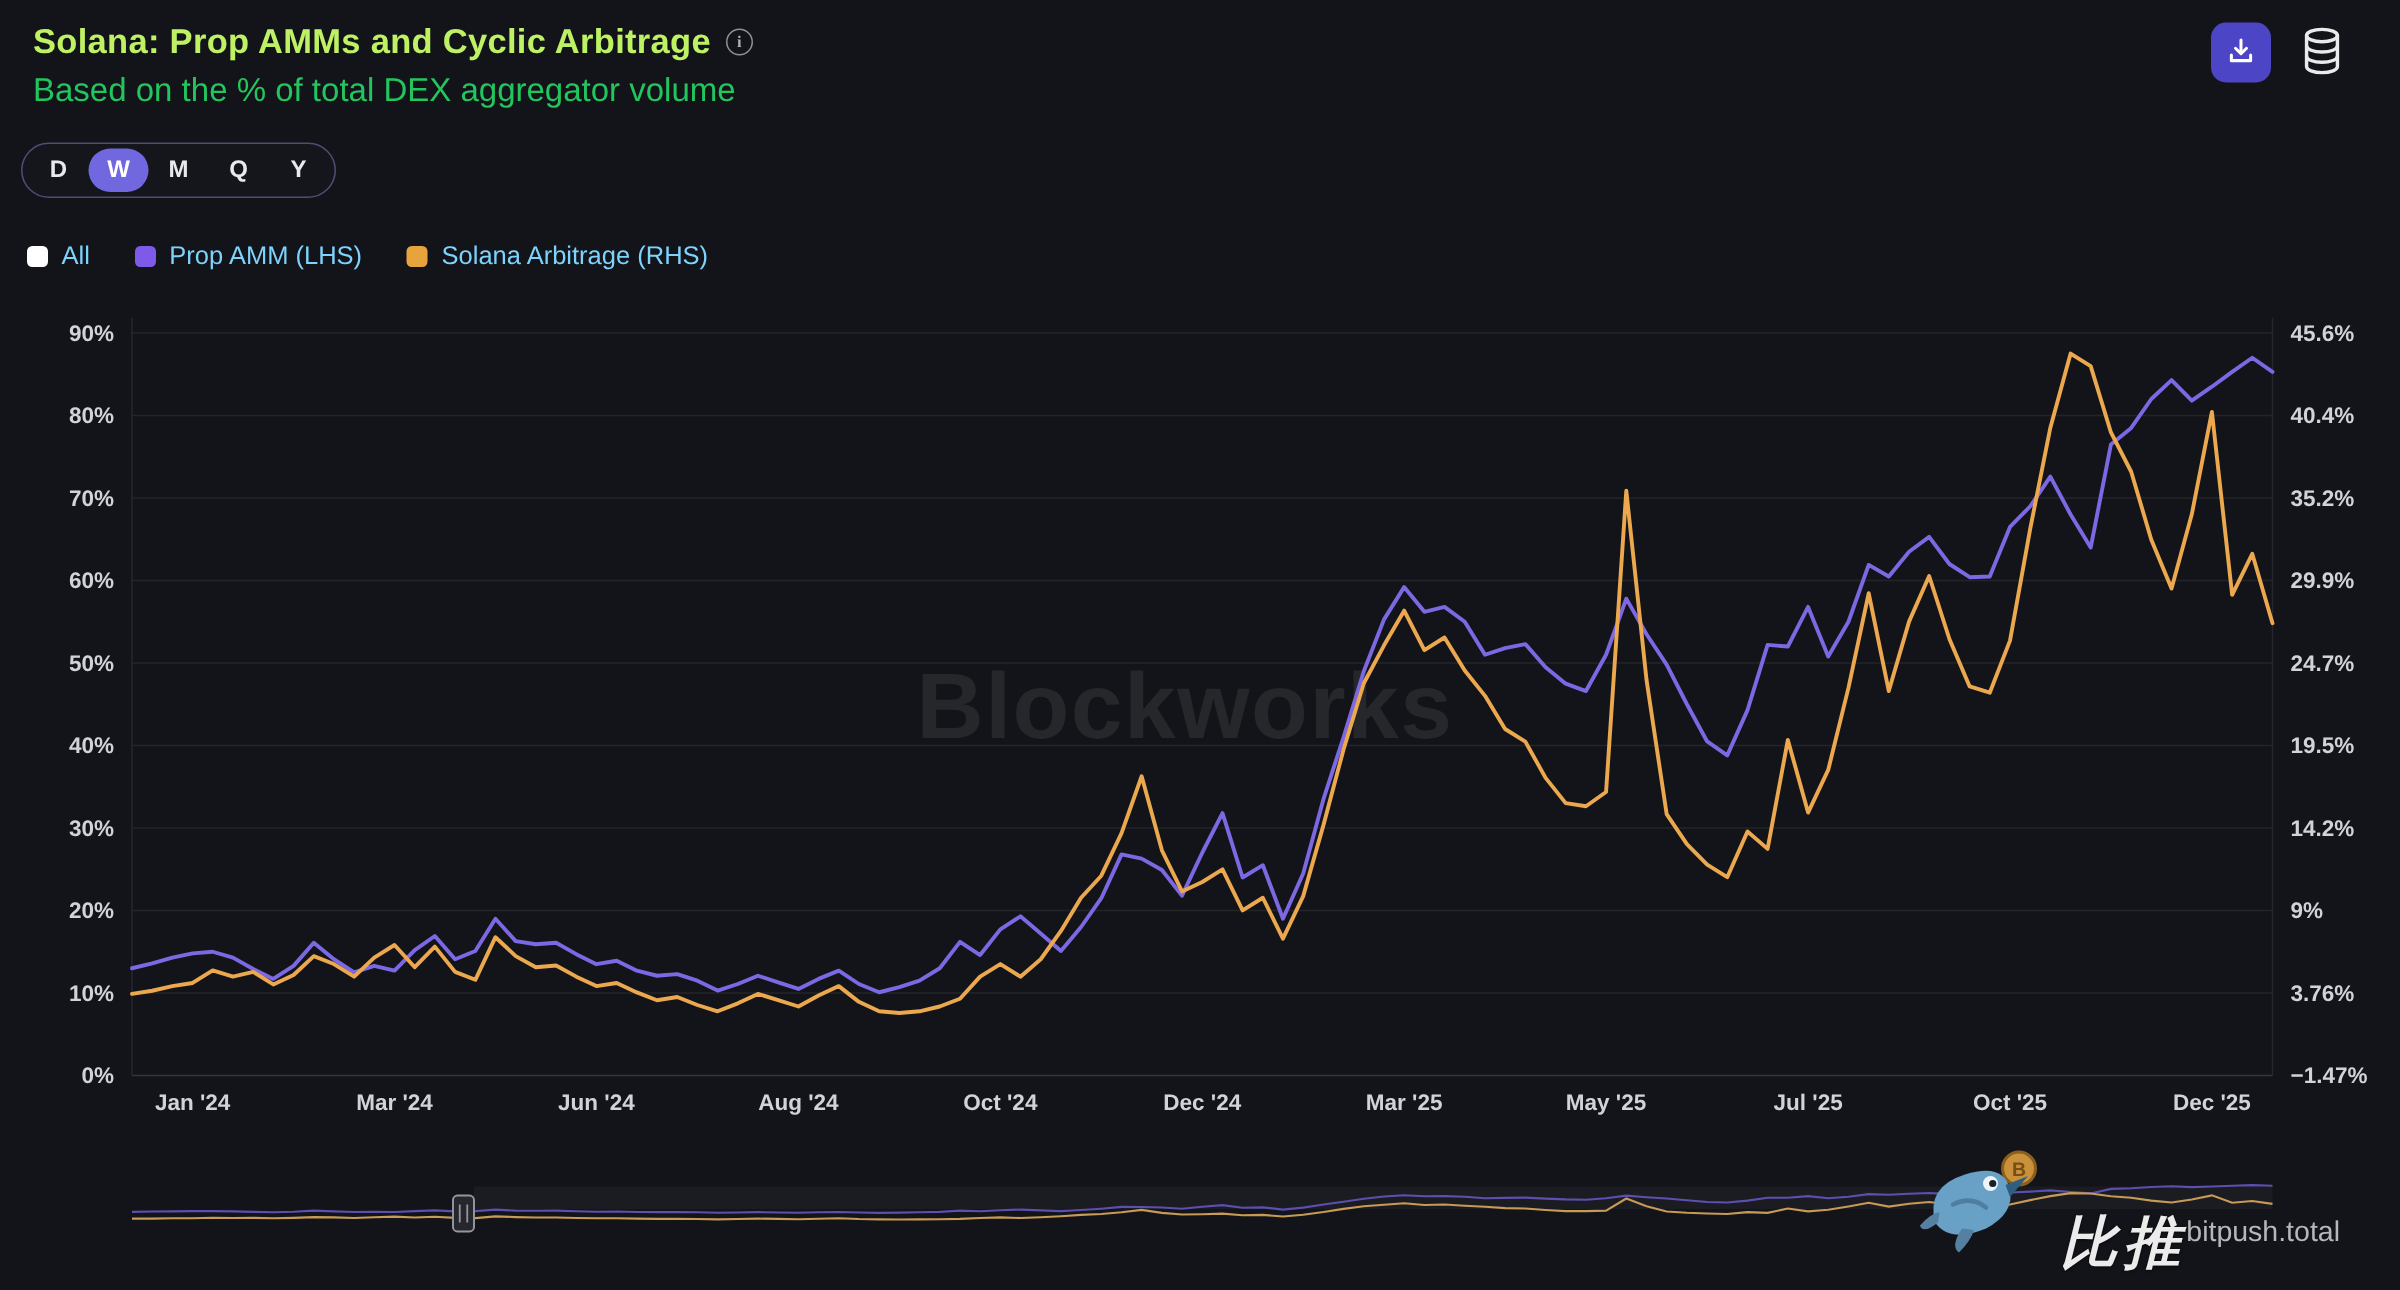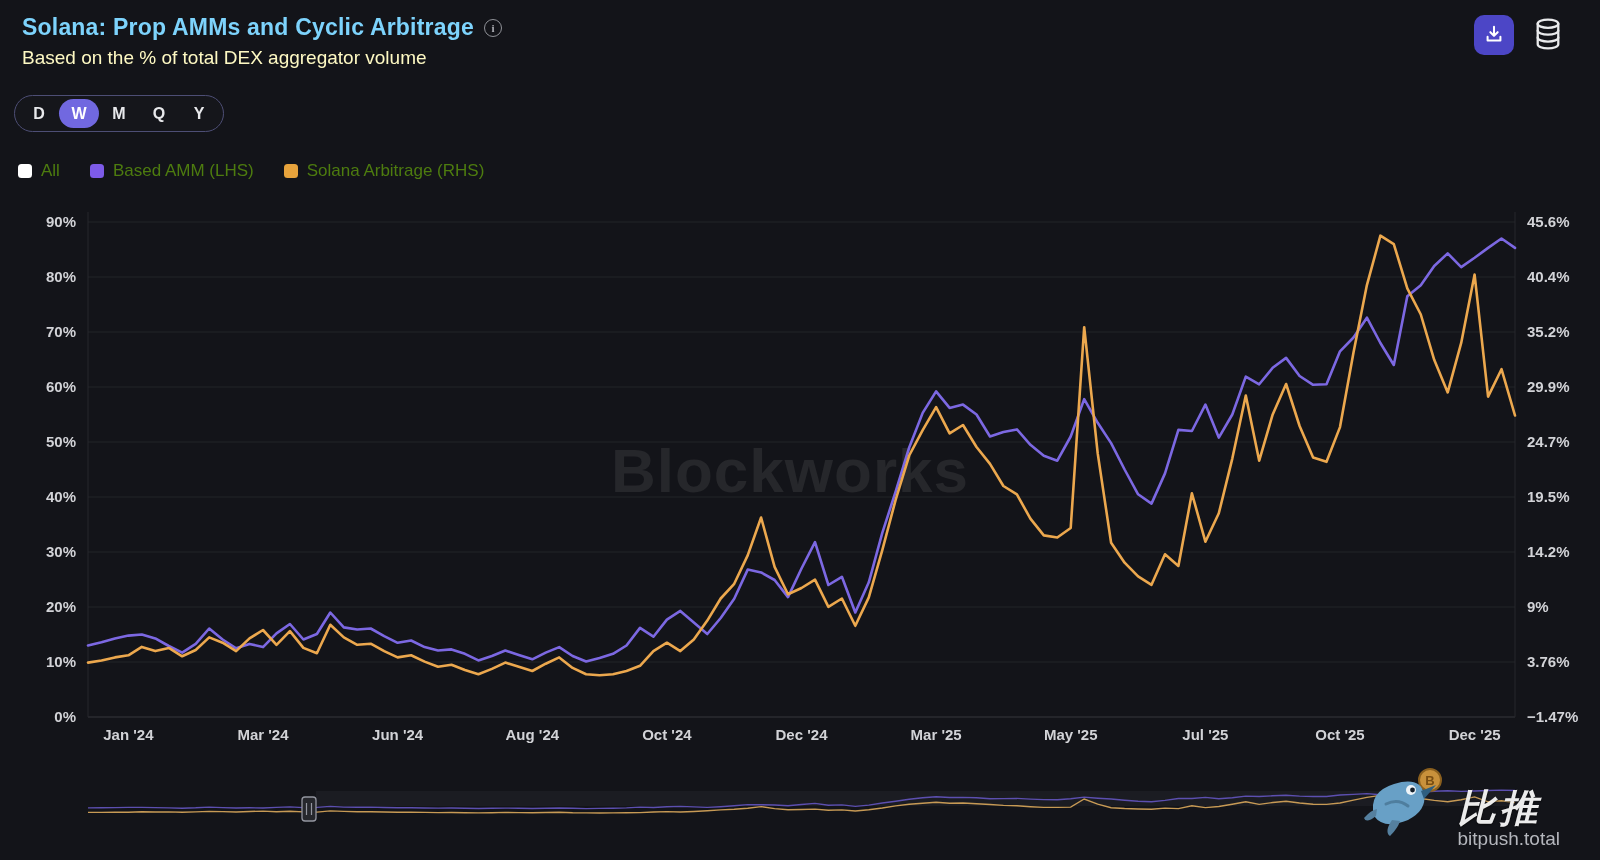--- a/index.html
+++ b/index.html
@@ -2,25 +2,25 @@
 <html><head>
 <meta charset="utf-8">
 <style>
   * { margin:0; padding:0; box-sizing:border-box; }
   html,body { width:1600px; height:860px; background:#131419; overflow:hidden;
               font-family:"Liberation Sans", sans-serif; }
   .app { position:relative; width:1600px; height:860px; background:#131419; }
 
   
   .title-row { position:absolute; left:22px; top:14px; display:flex; align-items:center; gap:10px; z-index:5; }
-  .page-title { font-size:23px; font-weight:700; color:#7dd3fc; letter-spacing:0.2px; }
+  .page-title { font-size:23px; font-weight:700; color:#bef264; letter-spacing:0.2px; }
   .info-icon { width:18px; height:18px; border:1.5px solid #8f9197; border-radius:50%;
                color:#aeb0b6; font-size:11px; font-weight:600; display:flex;
                align-items:center; justify-content:center; font-family:"Liberation Serif", serif; }
-  .subtitle { position:absolute; left:22px; top:47px; font-size:19px; color:#fef9c3; z-index:5; }
+  .subtitle { position:absolute; left:22px; top:47px; font-size:22px; color:#22c55e; z-index:5; }
 
   
   .toolbar { position:absolute; right:32px; top:15px; display:flex; gap:14px; z-index:5; }
   .btn-download { width:40px; height:40px; border:none; border-radius:10px; background:#4c46c6;
                   display:flex; align-items:center; justify-content:center; cursor:pointer; }
   .btn-db { width:40px; height:40px; border:none; background:transparent; display:flex;
             align-items:center; justify-content:center; cursor:pointer; }
 
   
   .range-toggle { position:absolute; left:14px; top:95px; display:inline-flex; align-items:center;
@@ -28,28 +28,28 @@
                   background:#15161b; }
   .range-opt { width:40px; height:29px; border:none; background:transparent; color:#e8e9ec;
                font-size:16px; font-weight:700; border-radius:15px; cursor:pointer;
                font-family:"Liberation Sans", sans-serif; }
   .range-opt.selected { background:#7168e0; color:#ffffff; }
 
   
   .legend { position:absolute; left:18px; top:161px; display:flex; align-items:center; gap:30px; z-index:5; }
   .legend-item { display:flex; align-items:center; gap:9px; cursor:pointer; }
   .swatch { width:14px; height:14px; border-radius:3.5px; }
-  .legend-label { font-size:17px; font-weight:500; color:#4d7c0f; }
+  .legend-label { font-size:17px; font-weight:500; color:#7dd3fc; }
 
   
   #chart-layer { position:absolute; left:0; top:0; width:1600px; height:860px; z-index:1; }
 
   
   .brand { position:absolute; right:40px; bottom:12px; z-index:6; display:flex; align-items:flex-end; gap:2px; }
-  .brand-text { display:flex; flex-direction:column; align-items:flex-start; line-height:1; }
+  .brand-text { display:flex; flex-direction:row; align-items:flex-start; line-height:1; }
   .brand-cn { font-size:38px; font-weight:700; color:rgba(255,255,255,0.92); letter-spacing:4px;
               text-shadow:0 1px 2px rgba(0,0,0,0.6); font-style:italic; }
   .brand-site { font-size:19px; color:#b5b7bd; margin-top:2px; }
 </style>
 </head>
 <body>
 
 <div class="app">
 
   <div id="chart-layer"><svg width="1600" height="860" viewBox="0 0 1600 860" font-family="Liberation Sans, sans-serif">
@@ -145,21 +145,21 @@
     <button class="range-opt">Y</button>
   </div>
 
   <div class="legend">
     <div class="legend-item">
       <span class="swatch" style="background: rgb(255, 255, 255);"></span>
       <span class="legend-label">All</span>
     </div>
     <div class="legend-item">
       <span class="swatch" style="background: rgb(125, 91, 232);"></span>
-      <span class="legend-label">Based AMM (LHS)</span>
+      <span class="legend-label">Prop AMM (LHS)</span>
     </div>
     <div class="legend-item">
       <span class="swatch" style="background: rgb(231, 163, 60);"></span>
       <span class="legend-label">Solana Arbitrage (RHS)</span>
     </div>
   </div>
 
   <div class="brand">
     <span>
       <svg width="92" height="86" viewBox="0 0 92 86">

